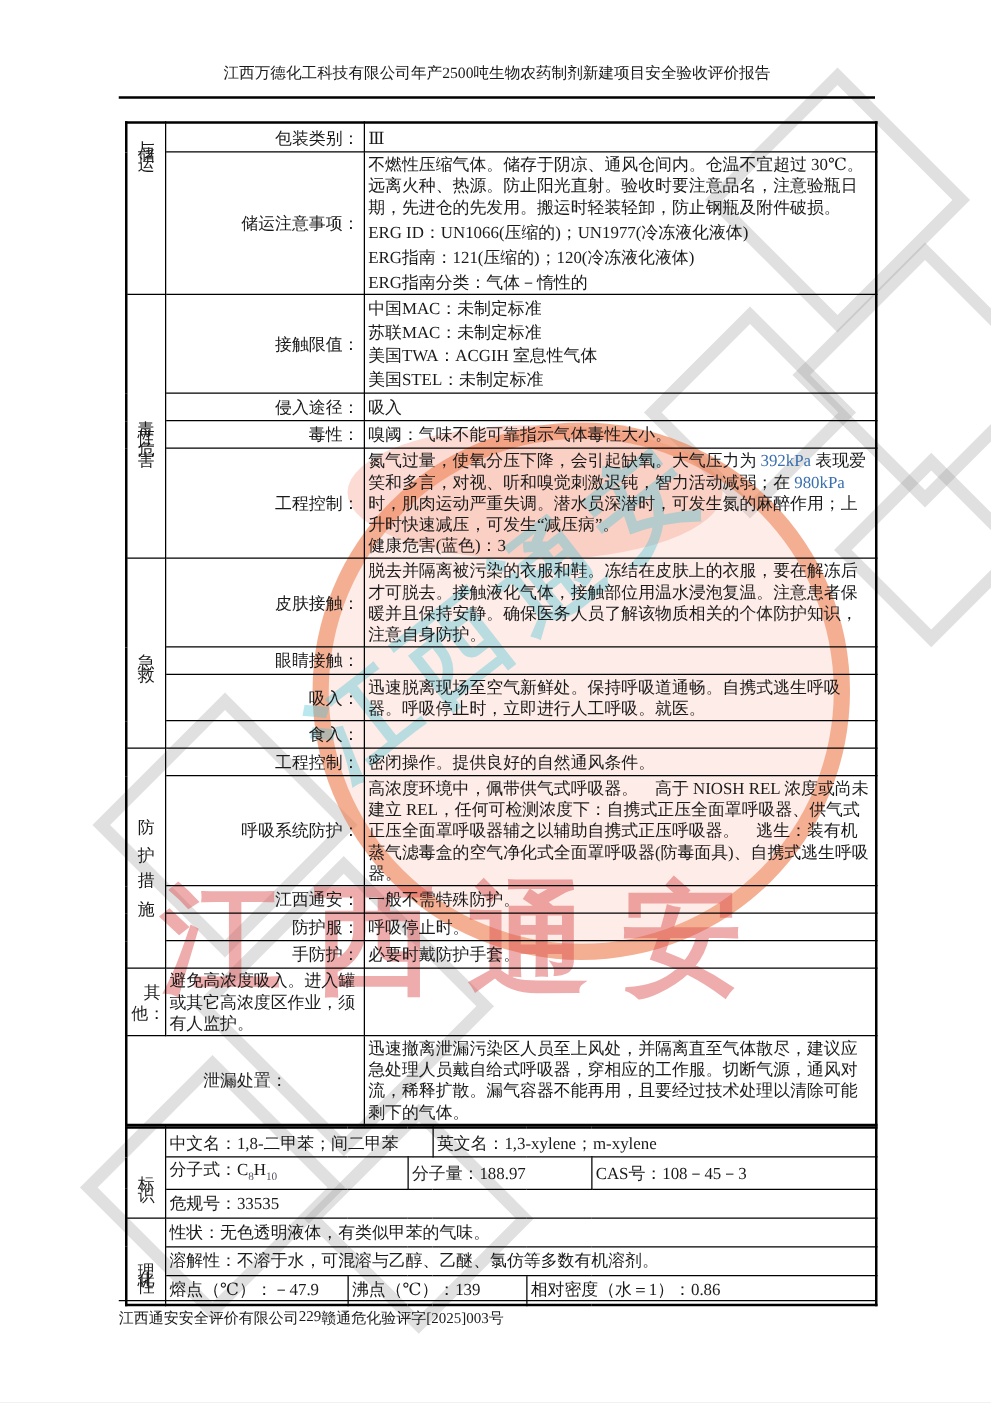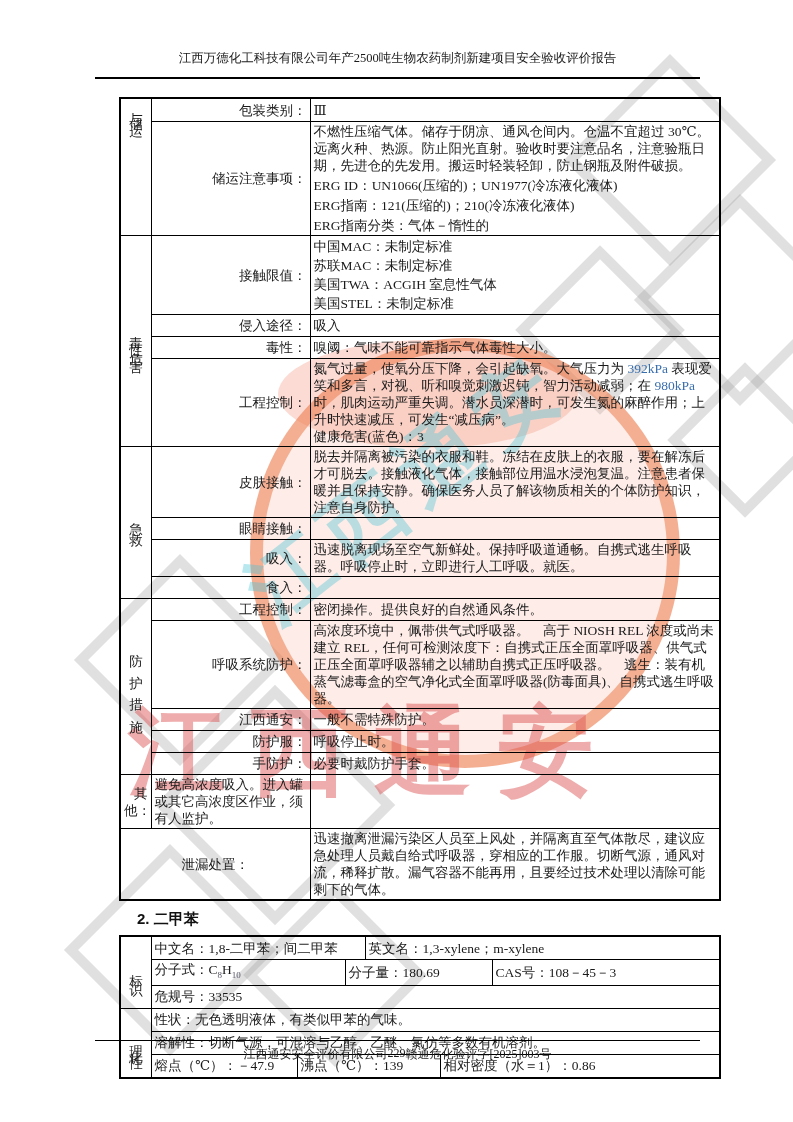--- a/index.html
+++ b/index.html
@@ -46,21 +46,21 @@
     background: transparent;
   }
   
   .layer { position:absolute; inset:0; z-index:1; }
   .header-title {
     position:absolute; top:50px; left:95px; width:605px;
     text-align:center; font-size:12.5px; color:#1a1a1a;
   }
   .header-rule { position:absolute; top:77px; left:95px; width:605px; border-top:2px solid #000; }
 
-  .content { position:absolute; top:97px; left:100px; width:600px;margin-left:19px; }
+  .content { position:absolute; top:97px; left:100px; width:600px; }
 
   table { border-collapse: collapse; width:600px; table-layout:fixed; }
   table, td { border:1.5px solid #000; }
   table { border-width:2px; }
   td {
     padding:1px 3px; font-size:13.5px; line-height:17px;
     vertical-align:middle; word-break:break-all; overflow:hidden;
     background:transparent;
   }
   td.cat { text-align:center; padding:2px 0; }
@@ -78,21 +78,21 @@
   .cat-top { vertical-align:top; padding-top:4px; }
   sub { font-size:9px; color:#556; }
 
   .heading2 {
     margin:9px 0 6px 18px; font-size:15px; font-weight:bold;
     font-family:"Liberation Sans","DejaVu Sans",sans-serif; color:#111;
   }
   .footer-rule { position:absolute; top:1040px; left:95px; width:605px; border-top:1.5px solid #000; }
   .footer {
     position:absolute; top:1046px; left:95px; width:605px;
-    display:flex; justify-content:center; font-size:12px;
+    display:flex; justify-content:flex-start; font-size:12px;
   }
 </style>
 </head>
 <body>
 
 <div class="page">
 
   <div class="wm">
     <div class="diamond" style="left:595px; top:85px; width:150px; height:150px;"></div>
     <div class="diamond" style="left:665px; top:225px; width:150px; height:150px;"></div>
@@ -129,21 +129,21 @@
           </td>
           <td class="lab" style="height:20px">包装类别：</td>
           <td class="val">Ⅲ</td>
         </tr>
 
         <tr>
           <td class="lab">储运注意事项：</td>
           <td class="val">
             <div>不燃性压缩气体。储存于阴凉、通风仓间内。仓温不宜超过 30℃。远离火种、热源。防止阳光直射。验收时要注意品名，注意验瓶日期，先进仓的先发用。搬运时轻装轻卸，防止钢瓶及附件破损。</div>
             <div class="erg-line"><span>ERG ID：</span><span>UN1066(压缩的)；UN1977(冷冻液化液体)</span></div>
-            <div class="erg-line"><span>ERG指南：</span><span>121(压缩的)；210(冷冻液化液体)</span></div>
+            <div class="erg-line"><span>ERG指南：</span><span>121(压缩的)；120(冷冻液化液体)</span></div>
             <div class="erg-line"><span>ERG指南分类：</span><span>气体－惰性的</span></div>
           </td>
         </tr>
 
         <tr>
           <td class="cat" rowspan="4">
             <div class="vlabel ls8">毒性危害</div>
           </td>
           <td class="lab">接触限值：</td>
           <td class="val pre lh19">中国MAC：未制定标准
@@ -226,21 +226,20 @@
           <td class="val">避免高浓度吸入。进入罐或其它高浓度区作业，须有人监护。</td>
         </tr>
 
         <tr>
           <td colspan="2" style="text-align:center">泄漏处置：</td>
           <td class="val">迅速撤离泄漏污染区人员至上风处，并隔离直至气体散尽，建议应急处理人员戴自给式呼吸器，穿相应的工作服。切断气源，通风对流，稀释扩散。漏气容器不能再用，且要经过技术处理以清除可能剩下的气体。</td>
         </tr>
       </tbody>
         </table>
 
-      <div class="heading2">2. 二甲苯</div>
 
       <table>
         <colgroup>
           <col style="width:31px">
             <col style="width:146px">
             <col style="width:48px">
             <col style="width:20px">
           <col style="width:75px">
             <col style="width:52px">
             <col style="width:228px">
@@ -250,37 +249,37 @@
             <tr>
           <td class="cat" rowspan="3">
             <div class="vlabel ls8">标识</div>
           </td>
           <td class="val" colspan="3" style="height:20px"><span>中文名：</span><span>1,8-二甲苯；间二甲苯</span></td>
           <td class="val" colspan="3"><span>英文名：</span><span>1,3-xylene；m-xylene</span></td>
         </tr>
 
         <tr>
           <td class="val" colspan="2" style="height:20px"><span>分子式：</span><span>C</span><sub>8</sub><span>H</span><sub>10</sub></td>
-          <td class="val" colspan="3"><span>分子量：</span><span>180.69</span></td>
+          <td class="val" colspan="3"><span>分子量：</span><span>188.97</span></td>
           <td class="val"><span>CAS号：</span><span>108－45－3</span></td>
         </tr>
 
         <tr>
           <td class="val" colspan="6" style="height:20px"><span>危规号：</span><span>33535</span></td>
         </tr>
 
         <tr>
           <td class="cat" rowspan="3">
             <div class="vlabel ls6">理化性</div>
           </td>
           <td class="val" colspan="6" style="height:20px">性状：无色透明液体，有类似甲苯的气味。</td>
         </tr>
 
         <tr>
-          <td class="val" colspan="6" style="height:20px">溶解性：切断气源，可混溶与乙醇、乙醚、氯仿等多数有机溶剂。</td>
+          <td class="val" colspan="6" style="height:20px">溶解性：不溶于水，可混溶与乙醇、乙醚、氯仿等多数有机溶剂。</td>
         </tr>
 
         <tr>
           <td class="val" style="height:20px">熔点（℃）：－47.9</td>
           <td class="val" colspan="3"><span>沸点（℃）：</span><span>139</span></td>
           <td class="val" colspan="2">相对密度（水＝1）：0.86</td>
         </tr>
       </tbody>
         </table>
 

